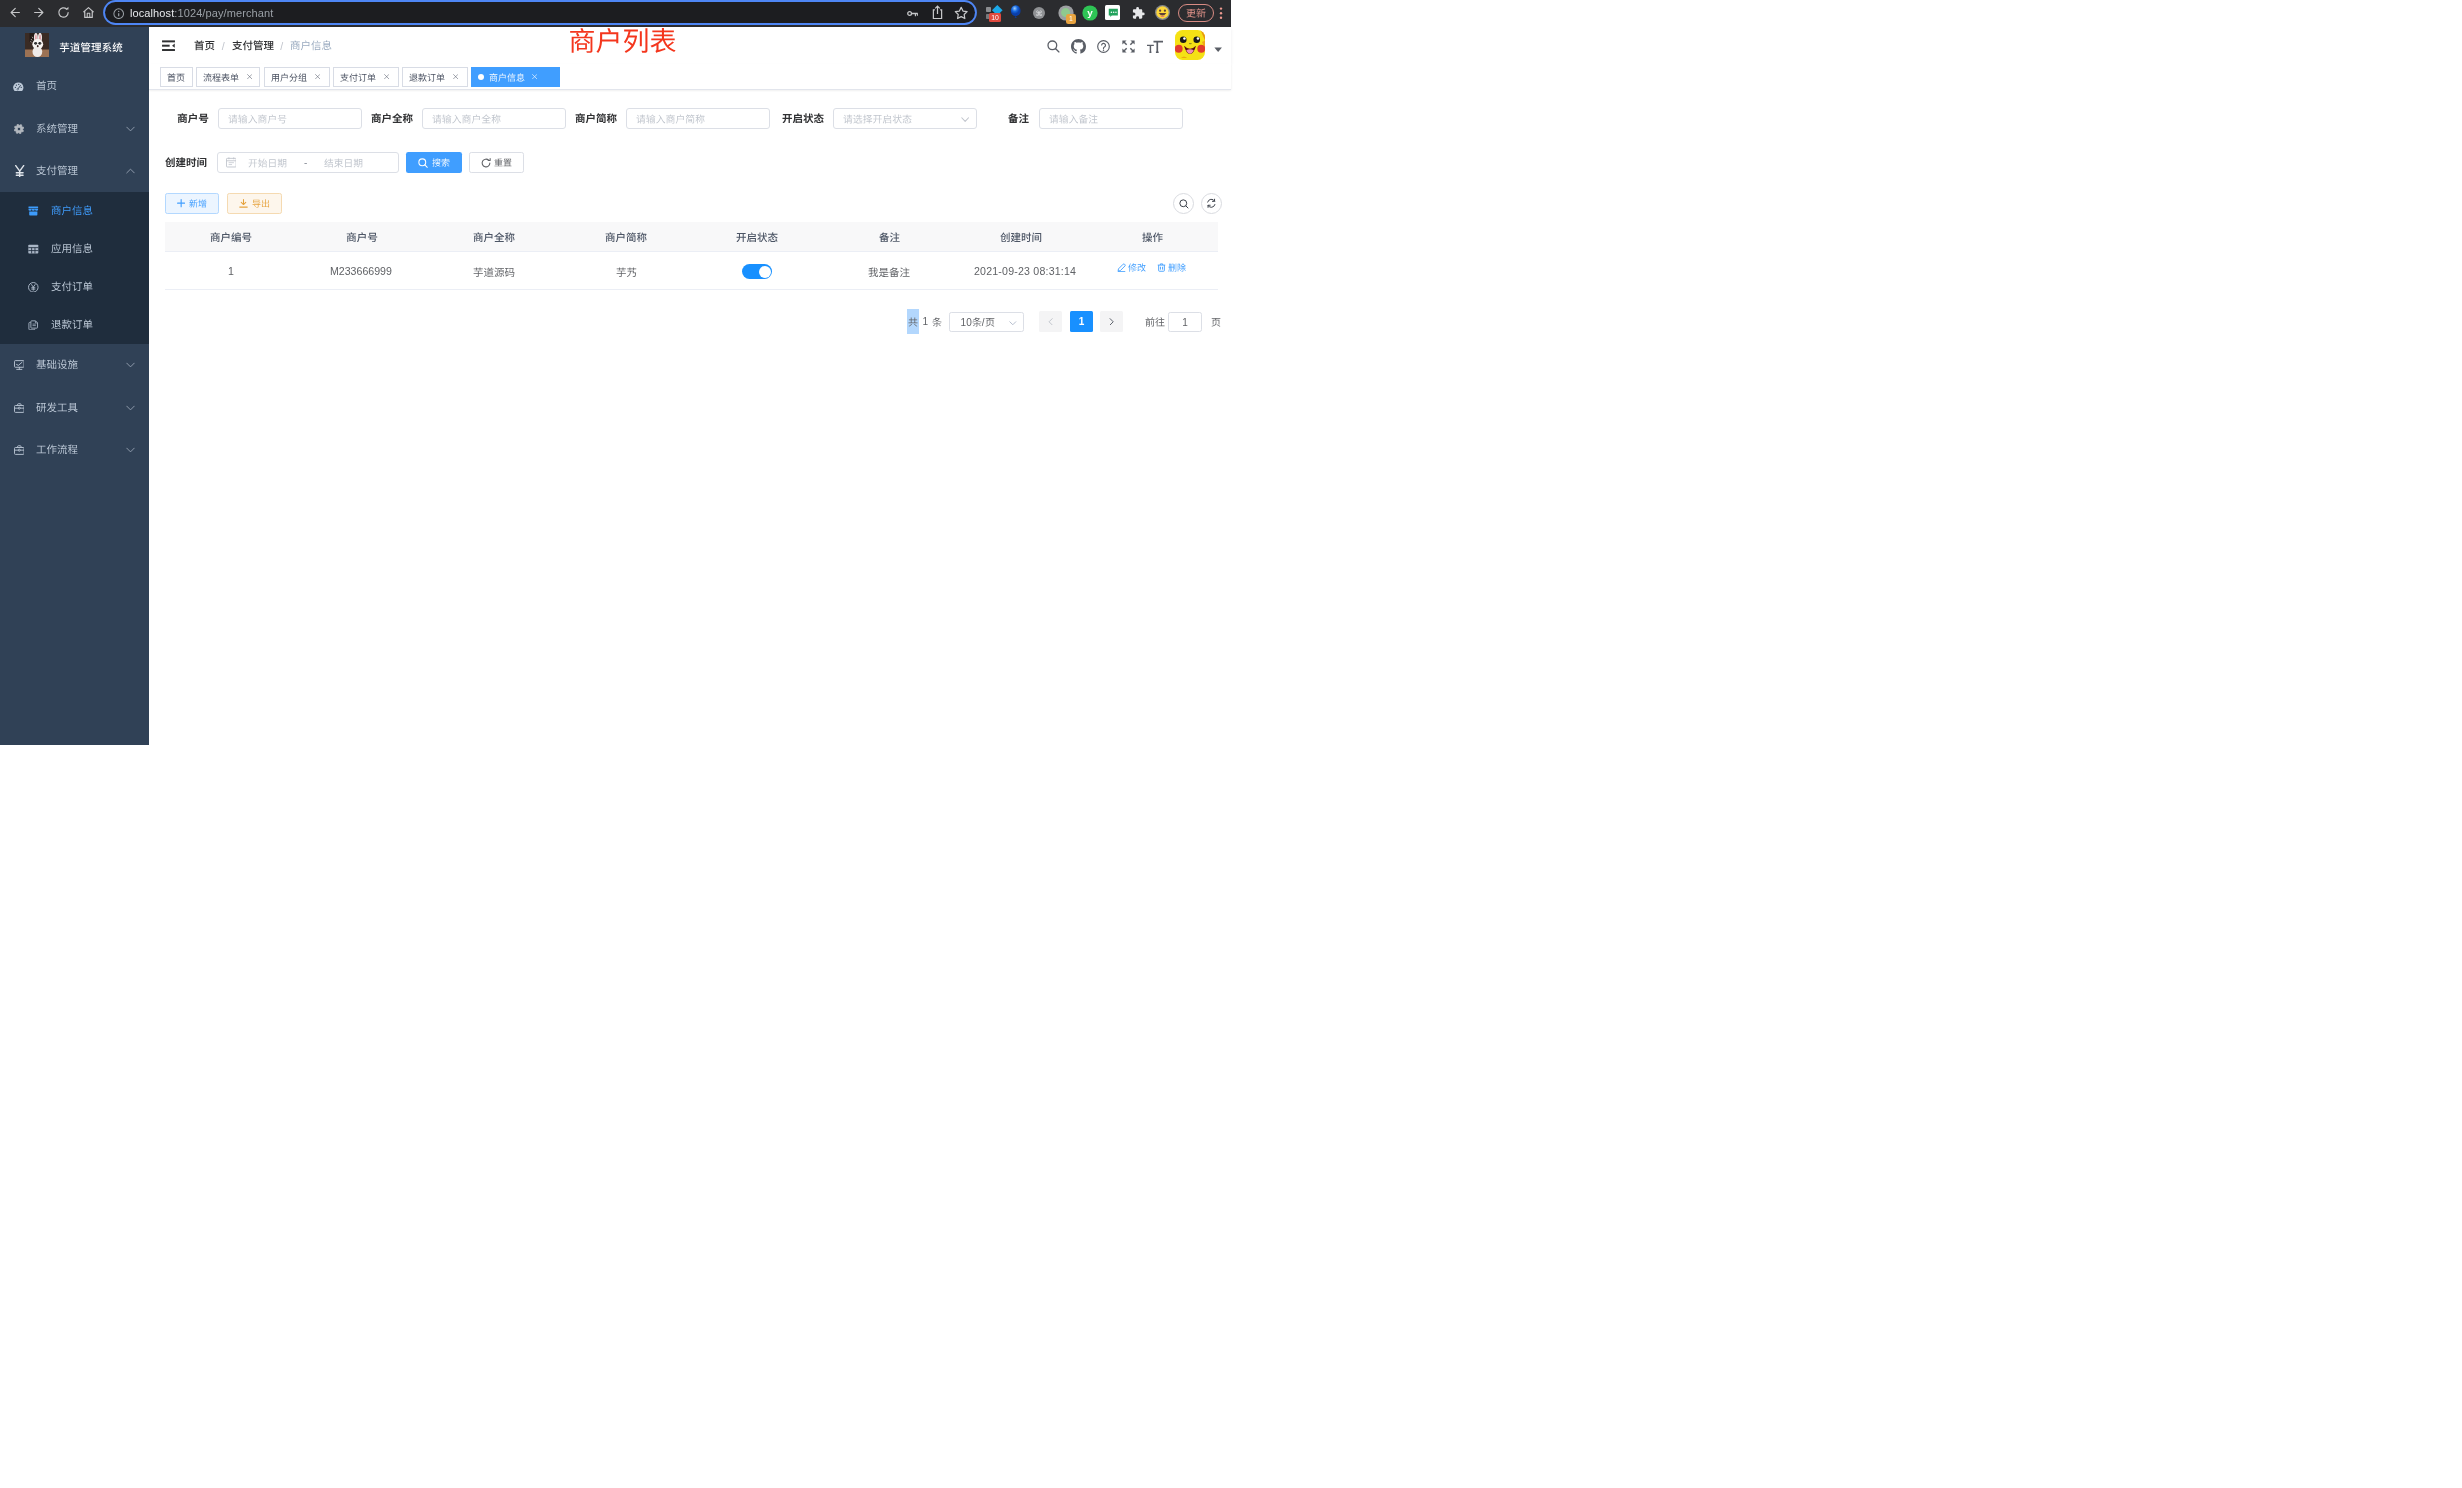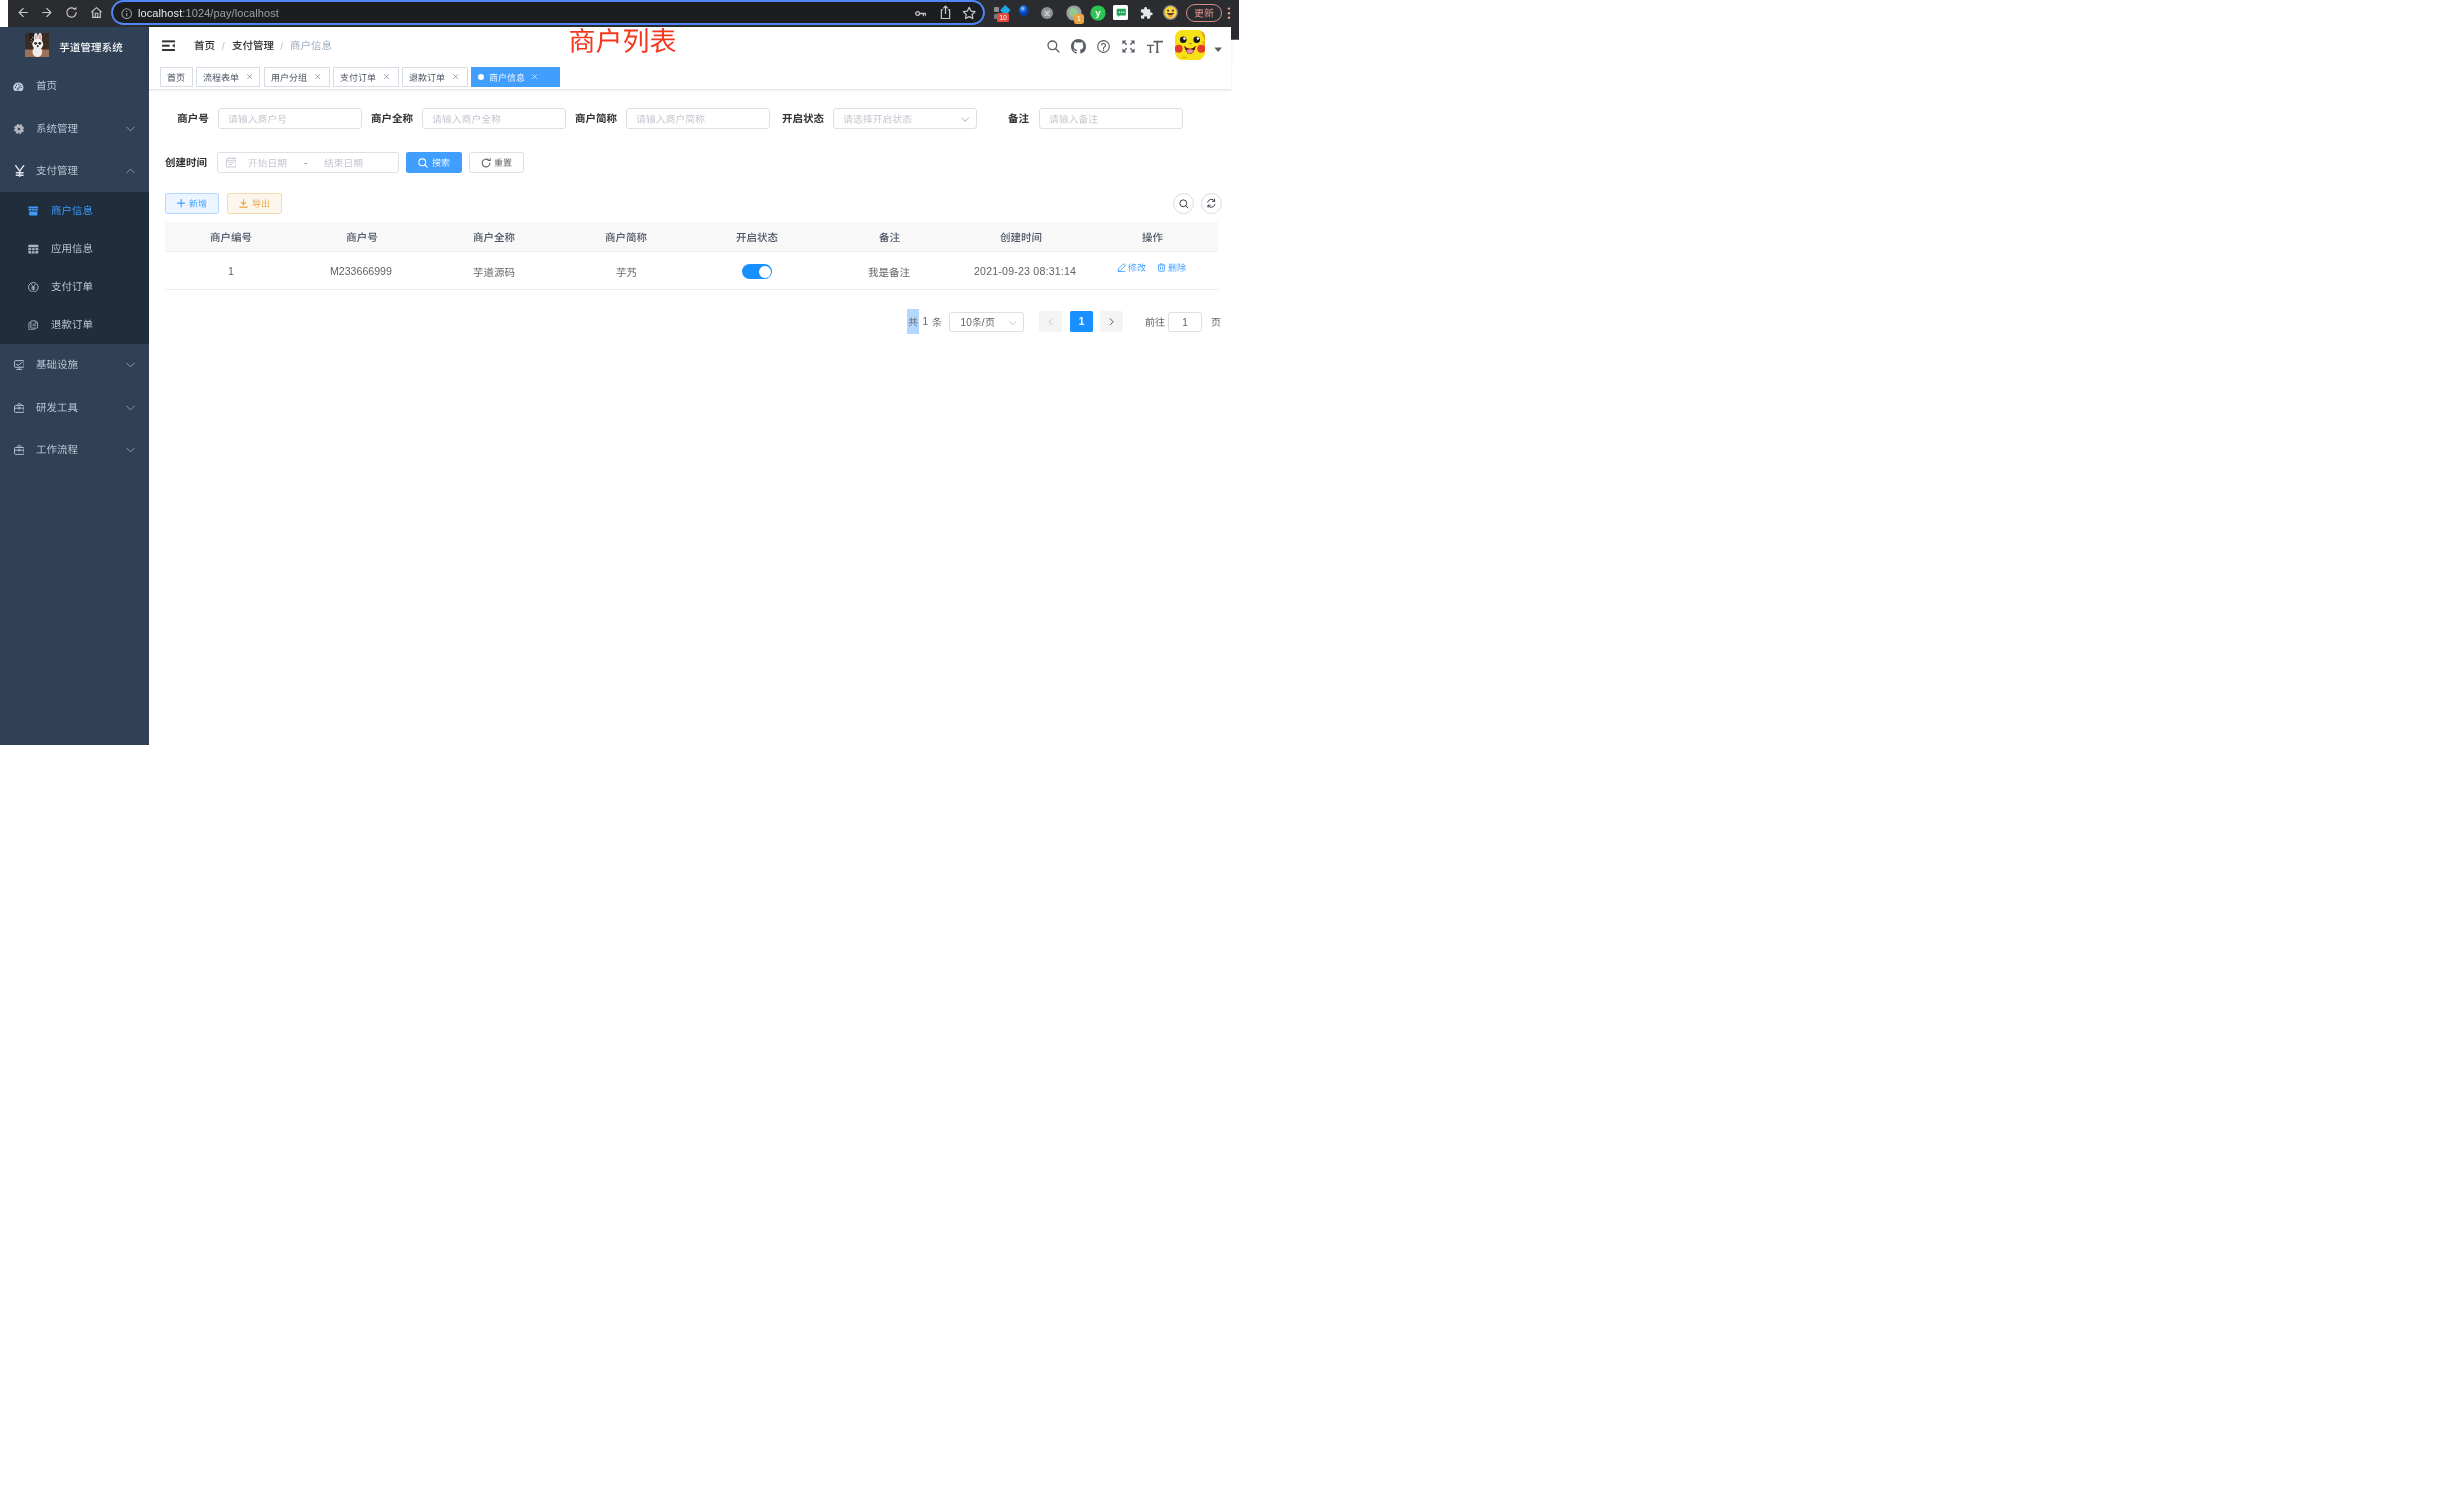--- a/index.html
+++ b/index.html
@@ -128,21 +128,21 @@
       <path id="g114" d="M698 494C644 546 543 593 454 620C468 632 486 650 496 665C591 633 694 581 755 518ZM794 593C726 664 594 721 467 750C482 764 497 785 506 800C641 763 774 701 850 617ZM887 701C798 804 614 868 413 897C428 913 444 939 452 957C664 920 852 848 952 729ZM306 319V802H370V319ZM553 212H832C798 267 749 314 692 352C630 310 584 261 553 212ZM565 39C523 147 451 251 370 318C387 328 415 350 428 362C458 334 488 301 517 264C545 306 584 348 633 386C554 428 462 456 371 473C384 487 400 514 407 530C507 509 605 476 690 426C756 468 836 502 930 524C939 507 958 478 972 464C887 448 813 421 750 388C827 332 890 260 928 168L885 146L871 149H590C607 119 621 88 634 57ZM235 46C187 201 107 354 20 454C33 473 53 513 59 531C92 492 123 448 153 399V960H224V266C255 202 282 133 304 65Z"></path>
       <path id="g115" d="M602 295H808C787 426 755 537 706 629C657 535 622 425 598 306ZM76 110V184H357V396H89V777C89 814 73 827 58 834C71 853 83 890 88 912C111 893 148 874 439 763C436 746 431 714 430 692L165 787V470H429L424 476C440 488 470 517 482 530C508 495 532 455 553 411C581 518 616 616 662 699C602 783 522 848 416 896C431 912 453 946 461 964C563 913 643 849 706 769C761 848 830 912 915 955C927 935 950 907 968 892C879 851 808 786 751 703C817 594 859 460 886 295H952V225H626C643 170 658 112 670 53L596 40C565 204 510 363 431 467V110Z"></path>
       <path id="g116" d="M709 151V716H770V151ZM854 57V875C854 890 849 894 836 894C823 894 781 895 733 893C743 912 753 942 755 960C819 960 860 958 885 947C910 936 920 916 920 875V57ZM44 430V499H108V549C108 673 103 821 39 923C55 930 82 949 94 961C162 853 171 681 171 548V499H264V868C264 879 260 883 250 883C239 883 207 884 171 883C180 900 188 931 190 949C243 949 277 947 298 935C320 924 327 903 327 869V499H397V506C397 638 393 809 337 926C352 933 380 949 392 959C452 836 460 645 460 505V499H553V868C553 880 549 883 539 884C528 884 496 884 460 883C469 901 477 931 479 949C533 949 566 947 587 936C609 924 616 904 616 869V499H668V430H616V72H397V430H327V72H108V430ZM171 139H264V430H171ZM460 139H553V430H460Z"></path>
       <path id="g117" d="M474 659C440 731 389 806 336 858C353 868 382 888 394 899C445 844 502 758 541 678ZM764 680C817 744 879 833 907 890L967 855C938 799 877 714 820 651ZM78 80V957H145V148H274C250 215 219 304 189 375C266 454 285 522 285 577C285 609 279 636 262 647C254 654 243 656 229 657C213 658 191 658 167 655C178 675 184 703 185 722C209 723 236 723 257 721C278 718 297 712 311 701C340 681 352 639 352 584C351 522 333 450 256 367C292 288 331 189 362 106L314 77L303 80ZM371 535V604H634V873C634 886 630 891 614 891C600 892 551 892 495 890C507 910 517 939 521 959C593 959 639 958 668 946C697 935 706 914 706 873V604H954V535H706V413H860V347H465V413H634V535ZM661 33C595 153 470 269 344 334C362 348 383 371 394 388C493 331 590 246 664 150C749 256 835 323 924 379C935 358 957 334 975 319C882 269 789 202 702 96L725 58Z"></path>
       <path id="g118" d="M587 730C682 800 804 900 864 960L935 914C870 853 745 758 653 691ZM329 693C273 768 160 855 62 908C79 921 106 945 121 961C222 903 335 810 407 723ZM89 252V324H280V562H48V635H956V562H720V324H920V252H720V49H643V252H357V49H280V252ZM357 562V324H643V562Z"></path>
       <path id="g119" d="M300 698C252 759 162 832 96 870C112 882 134 907 146 923C214 879 307 796 360 725ZM629 735C699 792 780 874 818 927L875 884C836 830 752 751 683 696ZM667 197C624 249 568 294 502 332C439 295 385 252 344 201L348 197ZM378 38C326 129 223 233 74 305C91 316 115 342 128 360C191 326 246 288 294 247C333 293 379 334 431 369C311 426 171 462 35 481C49 498 64 529 70 548C219 524 372 481 502 412C621 476 764 519 919 541C929 521 948 490 964 474C820 456 686 422 574 370C661 314 734 244 782 159L732 128L718 132H405C426 106 444 80 460 54ZM461 487V593H147V660H461V877C461 888 457 891 446 891C435 892 395 892 357 890C367 909 377 937 380 956C438 956 477 956 503 945C530 934 537 915 537 877V660H852V593H537V487Z"></path>
       <path id="g120" d="M604 366V776H674V366ZM807 336V866C807 881 802 885 786 885C769 886 715 886 654 884C665 904 677 936 681 956C758 957 809 955 839 943C870 931 881 910 881 867V336ZM723 35C701 84 663 150 629 198H329L378 180C359 140 316 81 278 39L208 64C244 105 281 159 300 198H53V267H947V198H714C743 157 775 107 803 61ZM409 579V680H187V579ZM409 520H187V421H409ZM116 357V955H187V739H409V873C409 886 405 890 391 890C378 891 332 891 281 889C291 908 302 937 307 956C374 956 419 955 446 943C474 932 482 912 482 874V357Z"></path>
       <path id="g121" d="M249 42C207 113 121 197 44 248C56 263 76 293 84 310C171 250 263 156 320 70ZM548 61C582 113 617 183 631 227L704 198C689 154 651 87 616 36ZM269 265C213 368 120 471 31 537C44 555 65 594 72 611C107 582 142 547 177 509V960H254V416C285 375 313 333 336 291ZM349 231V302H603V528H385V599H603V857H320V929H958V857H681V599H900V528H681V302H932V231Z"></path>
     </defs>
   </svg>
-<div class="a" style="left:8px;top:0;width:1231px;height:40px;background:#2b2c2f;border-bottom:0.8px solid #616266">
+<div class="a" style="left:0;top:0;width:1231px;height:40px;background:#2b2c2f;border-bottom:0.8px solid #616266">
  
  <svg class="a i" style="left:6.8px;top:5.3px" width="15" height="15" viewBox="0 0 20 20" fill="none" stroke="#c5c6c8" stroke-width="1.6" stroke-linecap="round" stroke-linejoin="round">
       <path d="M11 4.5 L5.5 10 L11 15.5 M5.5 10 H16.5"></path>
     </svg>
  
  <svg class="a i" style="left:32px;top:5.3px" width="15" height="15" viewBox="0 0 20 20" fill="none" stroke="#c5c6c8" stroke-width="1.6" stroke-linecap="round" stroke-linejoin="round">
       <path d="M9 4.5 L14.5 10 L9 15.5 M14.5 10 H3.5"></path>
     </svg>
  
  <svg class="a i" style="left:56px;top:5.3px" width="15" height="15" viewBox="0 0 20 20" fill="none">
@@ -156,21 +156,21 @@
     </svg>
  
  <div class="a" style="left:105px;top:2.3px;width:870px;height:21px;border-radius:10.6px;background:#1c1d20;box-shadow:0 0 0 1.9px #4e86f5"></div>
  <svg class="a i" style="left:113px;top:7.6px" width="11.4" height="11.4" viewBox="0 0 17 17" fill="none" stroke="#9aa0a6" stroke-width="1.5">
       <circle cx="8.5" cy="8.5" r="7.2"></circle>
       <path d="M8.5 7.8 V12.2" stroke-width="1.8"></path>
       <circle cx="8.5" cy="5.1" r="1" fill="#9aa0a6" stroke="none"></circle>
     </svg>
  <div class="a fc" style="left:130px;top:0;height:26.5px;font-size:11px;letter-spacing:0.1px">
       <span style="color:#e8eaed">localhost</span>
-      <span style="color:#9aa0a6">:1024/pay/localhost</span>
+      <span style="color:#9aa0a6">:1024/pay/merchant</span>
     </div>
  
  <svg class="a i" style="left:907px;top:8.7px" width="11.4" height="9" viewBox="0 0 15 12" fill="none" stroke="#c5c6c8" stroke-width="1.7">
       <circle cx="3.4" cy="6" r="2.5"></circle>
       <path d="M6 6 H14.2 M11.2 6 V9.8 M14.2 6 V9"></path>
     </svg>
  
  <svg class="a i" style="left:931px;top:5.3px" width="13" height="15" viewBox="0 0 17 20" fill="none" stroke="#c8c9cb" stroke-width="1.6">
       <path d="M5 6.5 H3 V18 H14 V6.5 H12"></path>
       <path d="M8.5 12 V2 M5.5 4.5 L8.5 1.5 L11.5 4.5"></path>

